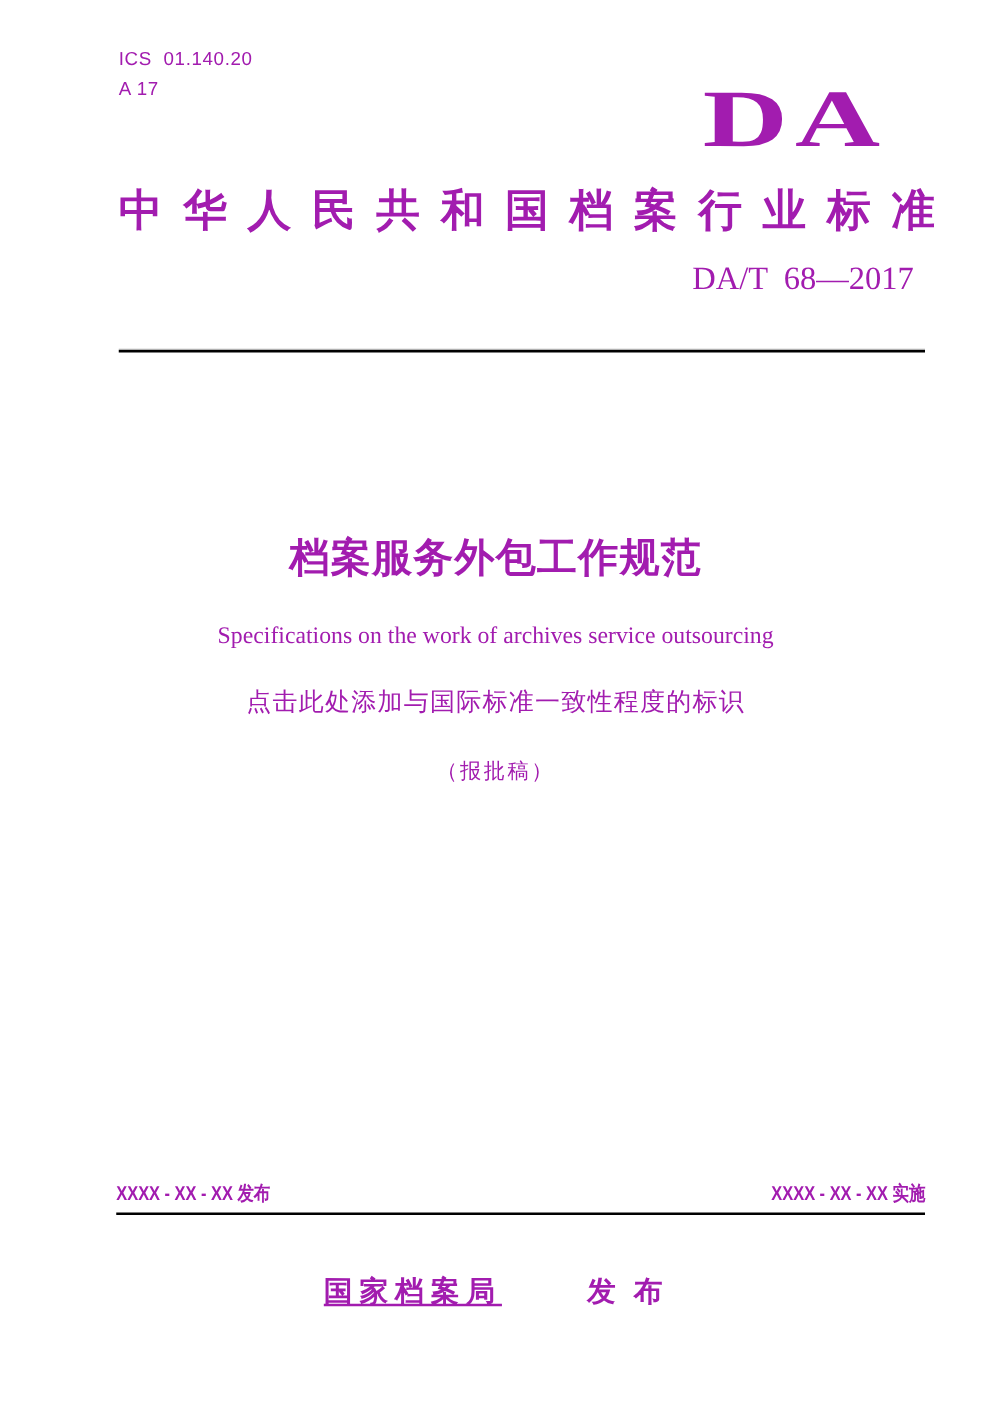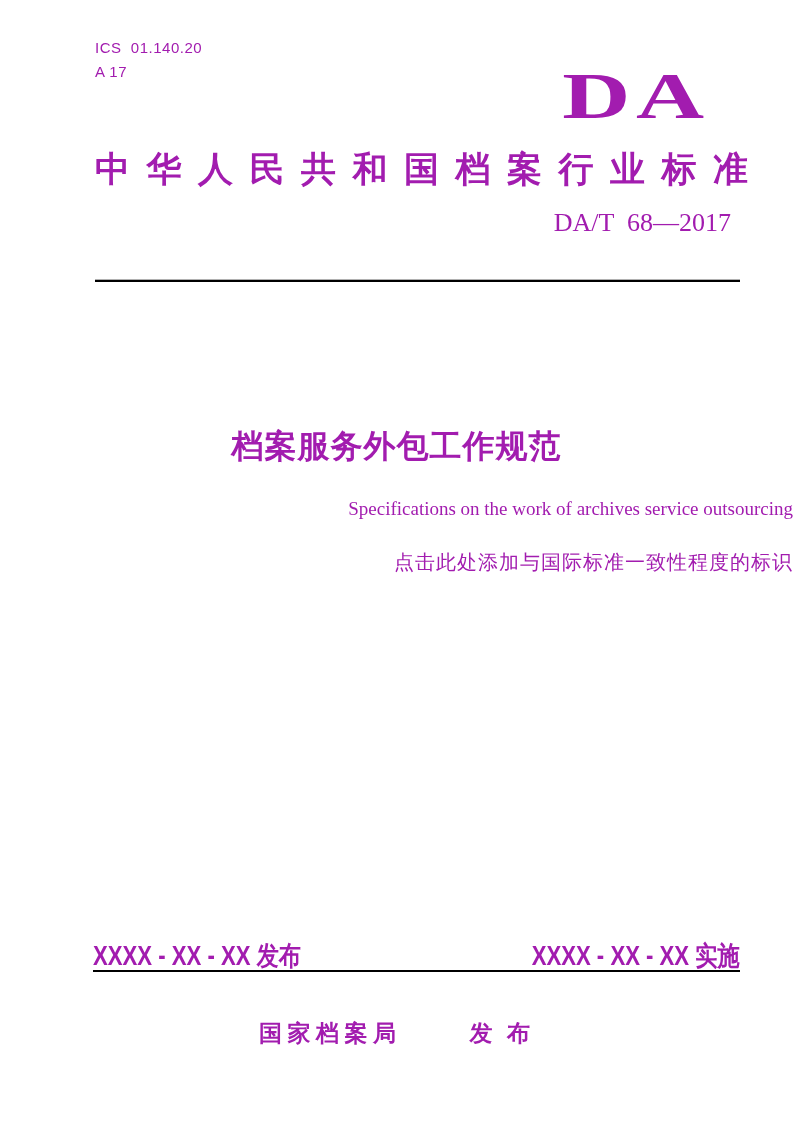--- a/index.html
+++ b/index.html
@@ -83,32 +83,32 @@
     font-weight: bold;
     line-height: 44px;
     letter-spacing: 1px;
   }
 
   .doc-title-en {
     position: absolute;
     left: 0;
     top: 495px;
     width: 100%;
-    text-align: right;
+    text-align: center;
     font-family: "Liberation Serif", serif;
     font-size: 19px;
     line-height: 28px;
   }
 
   .consistency {
     position: absolute;
     left: 0;
     top: 549px;
     width: 100%;
-    text-align: right;
+    text-align: center;
     font-family: "Liberation Serif", serif;
     font-size: 20px;
     line-height: 27px;
     letter-spacing: 1px;
     cursor: pointer;
   }
 
   .draft {
     position: absolute;
     left: 0;
@@ -122,21 +122,21 @@
   }
 
   .dates-row {
     position: absolute;
     left: 93px;
     top: 943px;
     width: 647px;
     display: flex;
     justify-content: space-between;
     align-items: flex-end;
-    font-size: 27px;
+    font-size: 16px;
     font-weight: bold;
     line-height: 26px;
   }
   .date-left  { transform: scaleX(0.82); transform-origin: 0 100%;   white-space: pre; }
   .date-right { transform: scaleX(0.82); transform-origin: 100% 100%; white-space: pre; }
 
   .rule-bottom {
     position: absolute;
     left: 93px;
     top: 970px;
@@ -151,21 +151,21 @@
     top: 1018px;
     width: 100%;
     display: flex;
     justify-content: center;
     align-items: center;
     gap: 68px;
     font-size: 23px;
     font-weight: bold;
     line-height: 30px;
   }
-  .issuer      { letter-spacing: 5.5px; white-space: pre; }
+  .issuer      { letter-spacing: 5.5px; white-space: pre; text-decoration: underline; }
   .issue-label { letter-spacing: 4px;   white-space: pre; }
 </style>
 </head>
 <body>
 
 <div class="page">
 
   <div class="ics-block">
     <div class="pre">ICS  01.140.20</div>
     <div class="pre">A 17</div>
@@ -192,20 +192,21 @@
   <div class="std-no">DA/T  68—2017</div>
 
   <div class="rule-top"></div>
 
   <div class="doc-title">档案服务外包工作规范</div>
 
   <div class="doc-title-en">Specifications on the work of archives service outsourcing</div>
 
   <div class="consistency">点击此处添加与国际标准一致性程度的标识</div>
 
+  <div class="draft">（报批稿）</div>
 
   <div class="dates-row">
     <span class="date-left">XXXX - XX - XX 发布</span>
     <span class="date-right">XXXX - XX - XX 实施</span>
   </div>
 
   <div class="rule-bottom"></div>
 
   <div class="issuer-row">
     <span class="issuer">国家档案局</span>

